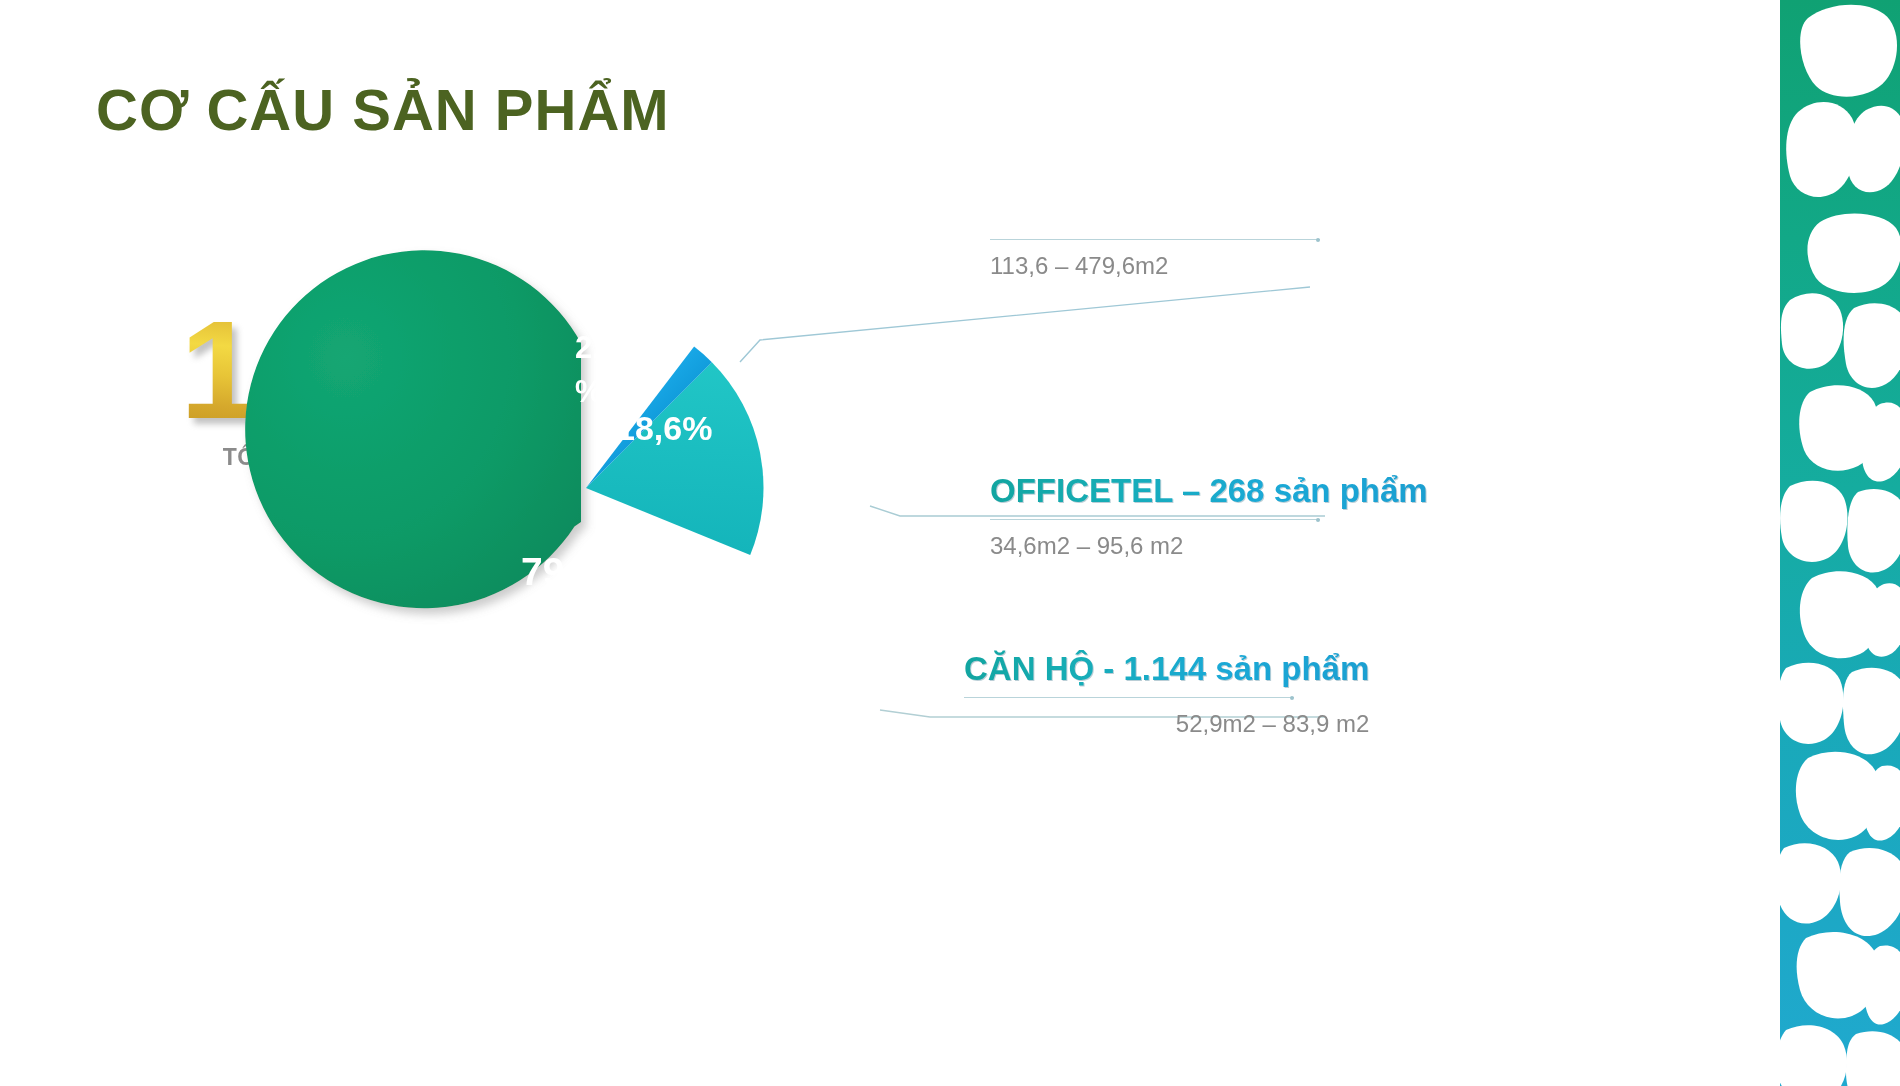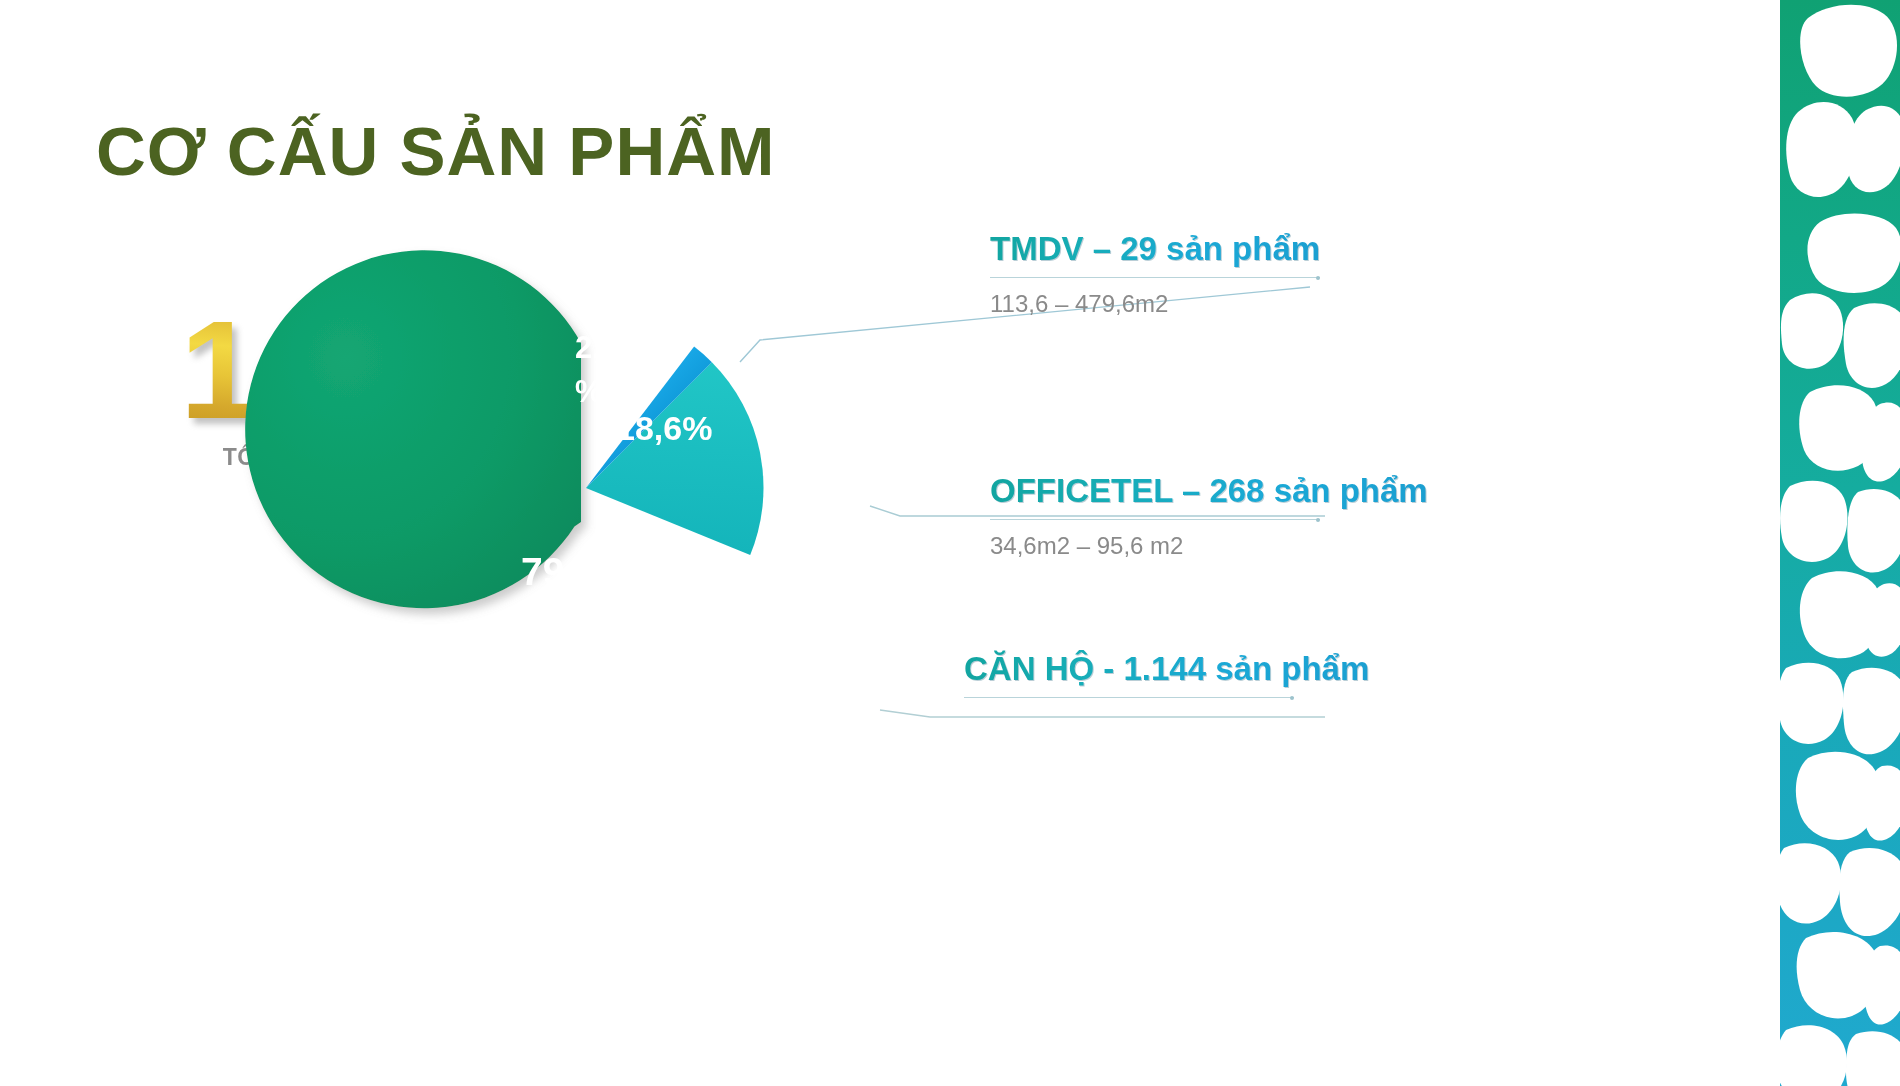--- a/index.html
+++ b/index.html
@@ -2,22 +2,22 @@
 <html><head>
 <meta charset="utf-8">
 <style>
   * { margin:0; padding:0; box-sizing:border-box; }
   html,body { width:1900px; height:1086px; background:#ffffff; overflow:hidden; }
   body { font-family:"Liberation Sans", sans-serif; position:relative; }
 
   
   #slide-title{
     position:absolute; left:96px; top:76px;
-    font-size:69px; font-weight:bold; letter-spacing:1px;
-    color:#4c6321; white-space:nowrap;margin-top:36px;
+    font-size:58px; font-weight:bold; letter-spacing:1px;
+    color:#4c6321; white-space:nowrap;
   }
 
   
   #kpi-block{ position:absolute; left:180px; top:300px; width:330px; text-align:center; }
   #kpi-number{
     font-size:140px; font-weight:bold; line-height:1.0; letter-spacing:-2px;
     background:linear-gradient(185deg,#c79a27 0%,#dcb332 18%,#f3d943 42%,#e7c437 60%,#d5a82c 78%,#c3941f 100%);
     -webkit-background-clip:text; background-clip:text; color:transparent;
     -webkit-text-fill-color:transparent;
     filter:drop-shadow(5px 6px 3px rgba(120,120,120,.45));
@@ -123,34 +123,34 @@
     </g>
 
     <text class="slice-label" x="99" y="28" font-size="31">2,1</text>
     <text class="slice-label" x="99" y="72" font-size="31">%</text>
     <text class="slice-label" x="140" y="110" font-size="34">18,6%</text>
     <text class="slice-label" x="45" y="255" font-size="39">79,3%</text>
   </svg>
 </div>
 
 <div class="callout" id="callout-tmdv">
-  <div class="callout-title">TMDV – 29 sản phẩm</div>
   <div class="callout-rule"></div>
   <div class="callout-sub">113,6 – 479,6m2</div>
 </div>
 
 <div class="callout" id="callout-officetel">
   <div class="callout-title">OFFICETEL – 268 sản phẩm</div>
   <div class="callout-rule"></div>
   <div class="callout-sub">34,6m2 – 95,6 m2</div>
 </div>
 
 <div class="callout" id="callout-canho">
   <div class="callout-title">CĂN HỘ - 1.144 sản phẩm</div>
   <div class="callout-rule"></div>
+  <div class="callout-sub">52,9m2 – 83,9 m2</div>
 </div>
 
 <svg id="deco-pattern" viewBox="0 0 120 1086" preserveAspectRatio="none">
   <defs>
     <linearGradient id="cellGrad" x1="0" y1="0" x2="0" y2="1">
       <stop offset="0%" stop-color="#10a173"></stop>
       <stop offset="22%" stop-color="#12a887"></stop>
       <stop offset="45%" stop-color="#15ac9f"></stop>
       <stop offset="65%" stop-color="#19a9b8"></stop>
       <stop offset="85%" stop-color="#1da8c6"></stop>

